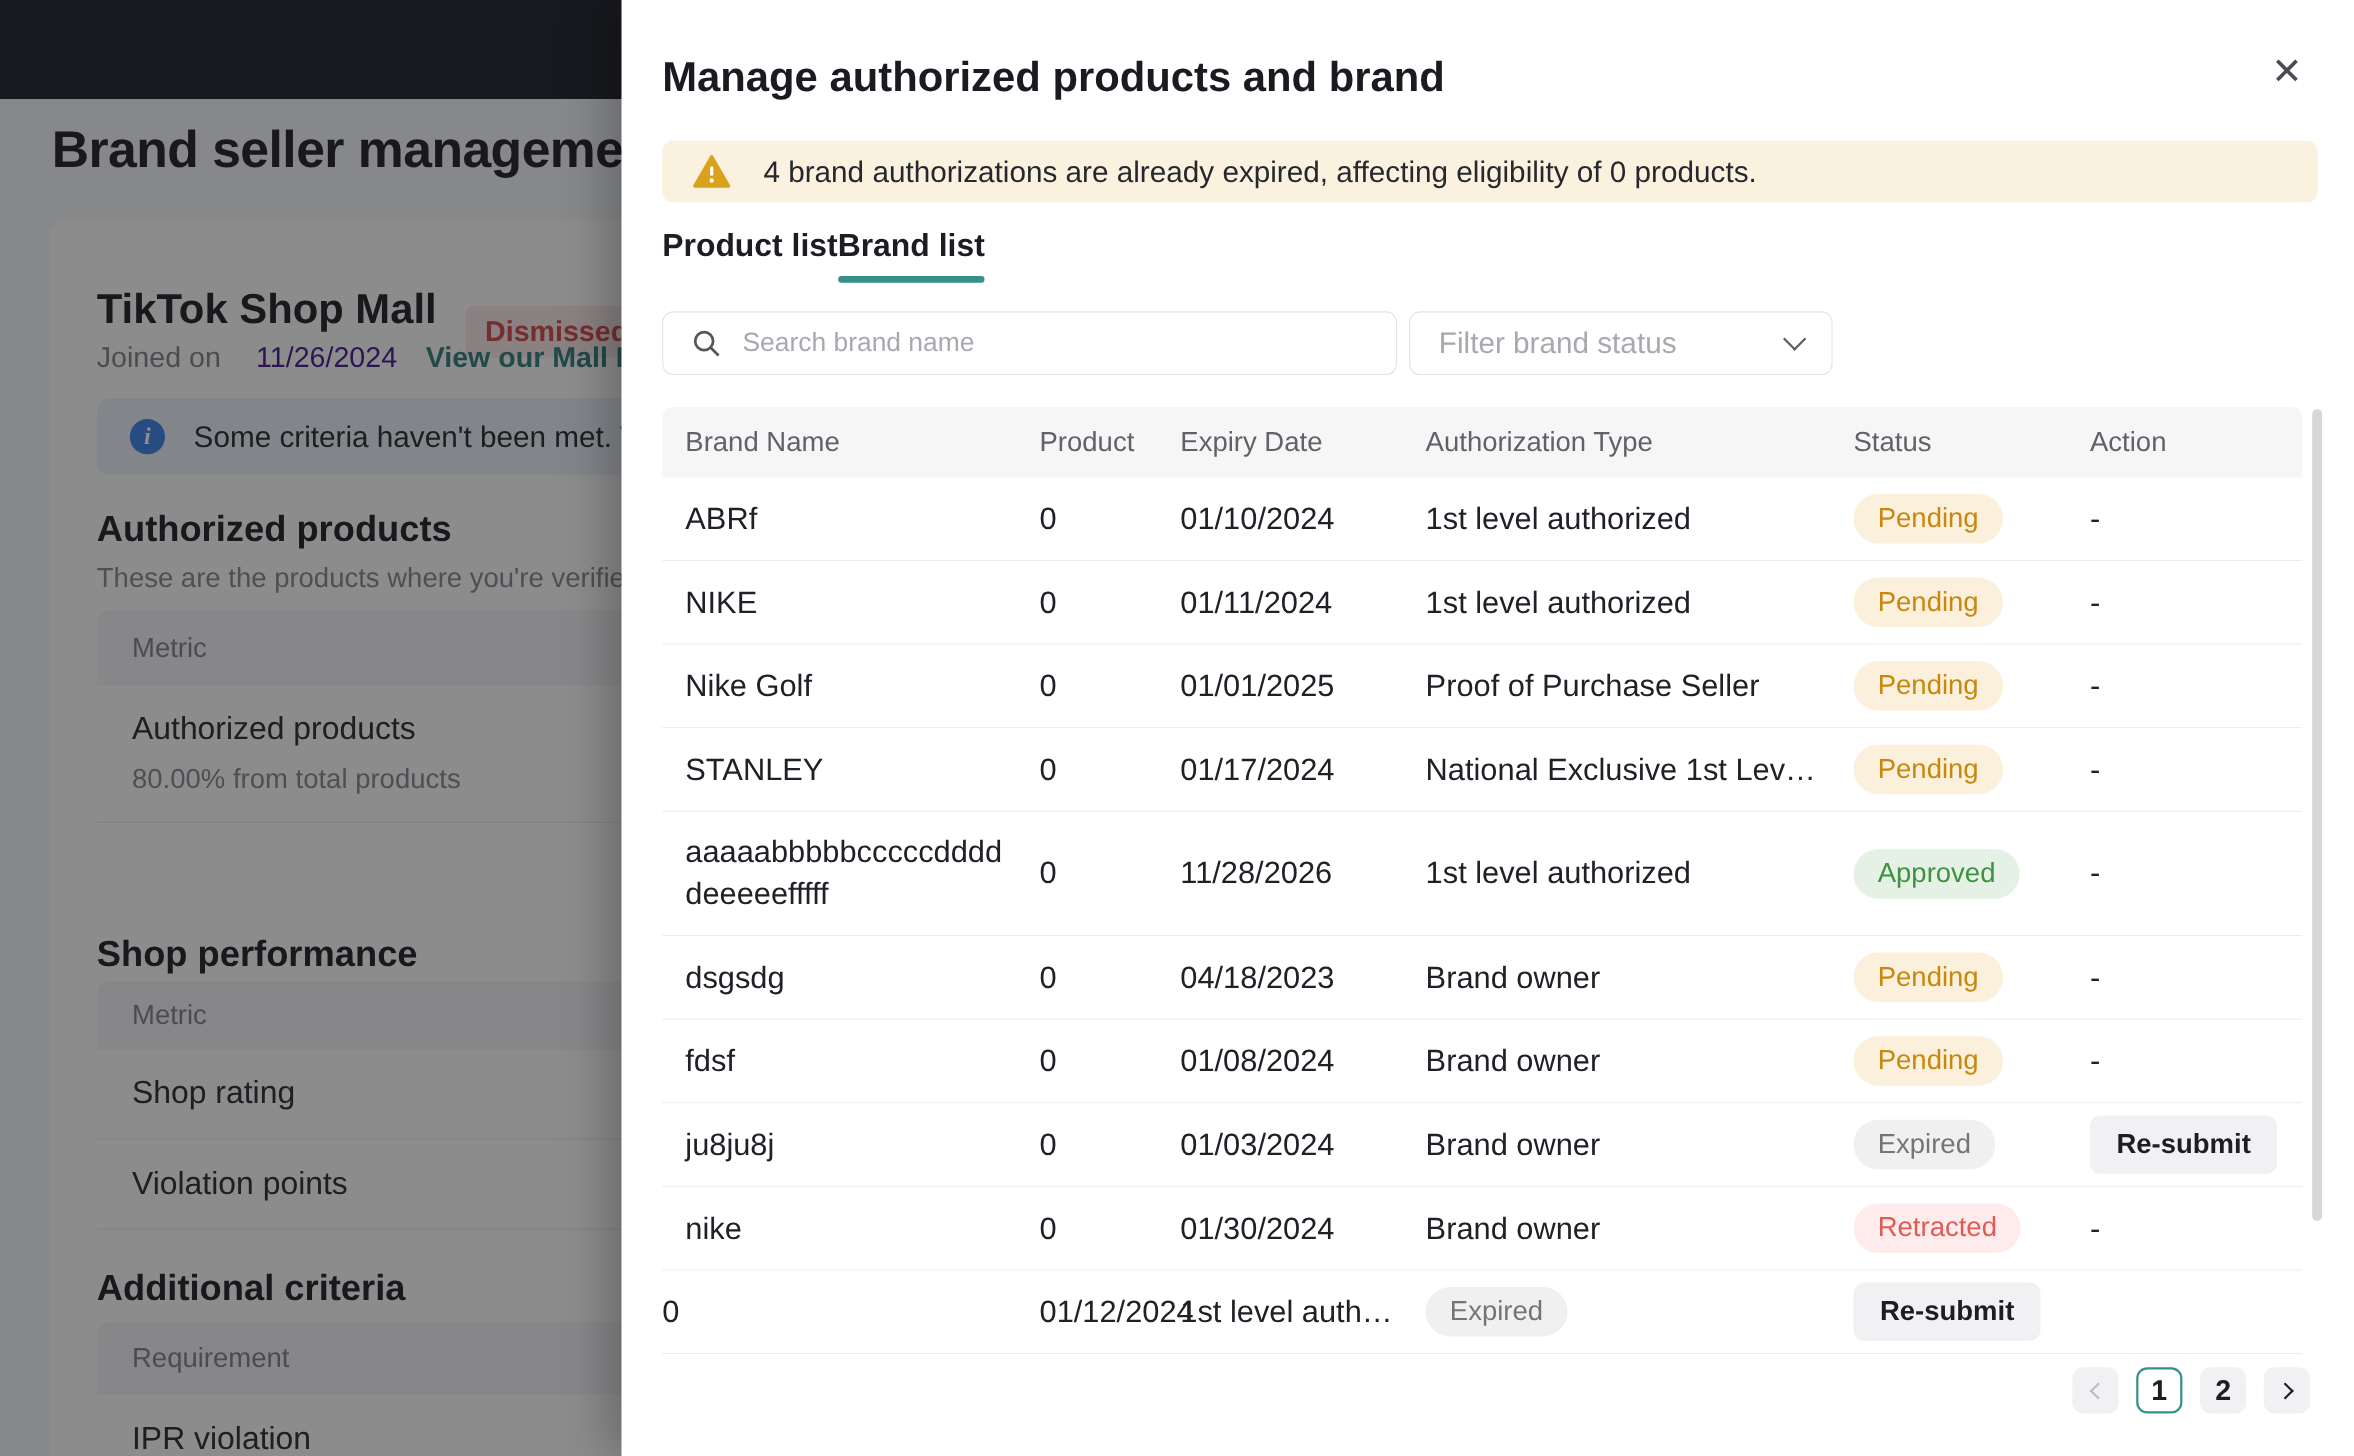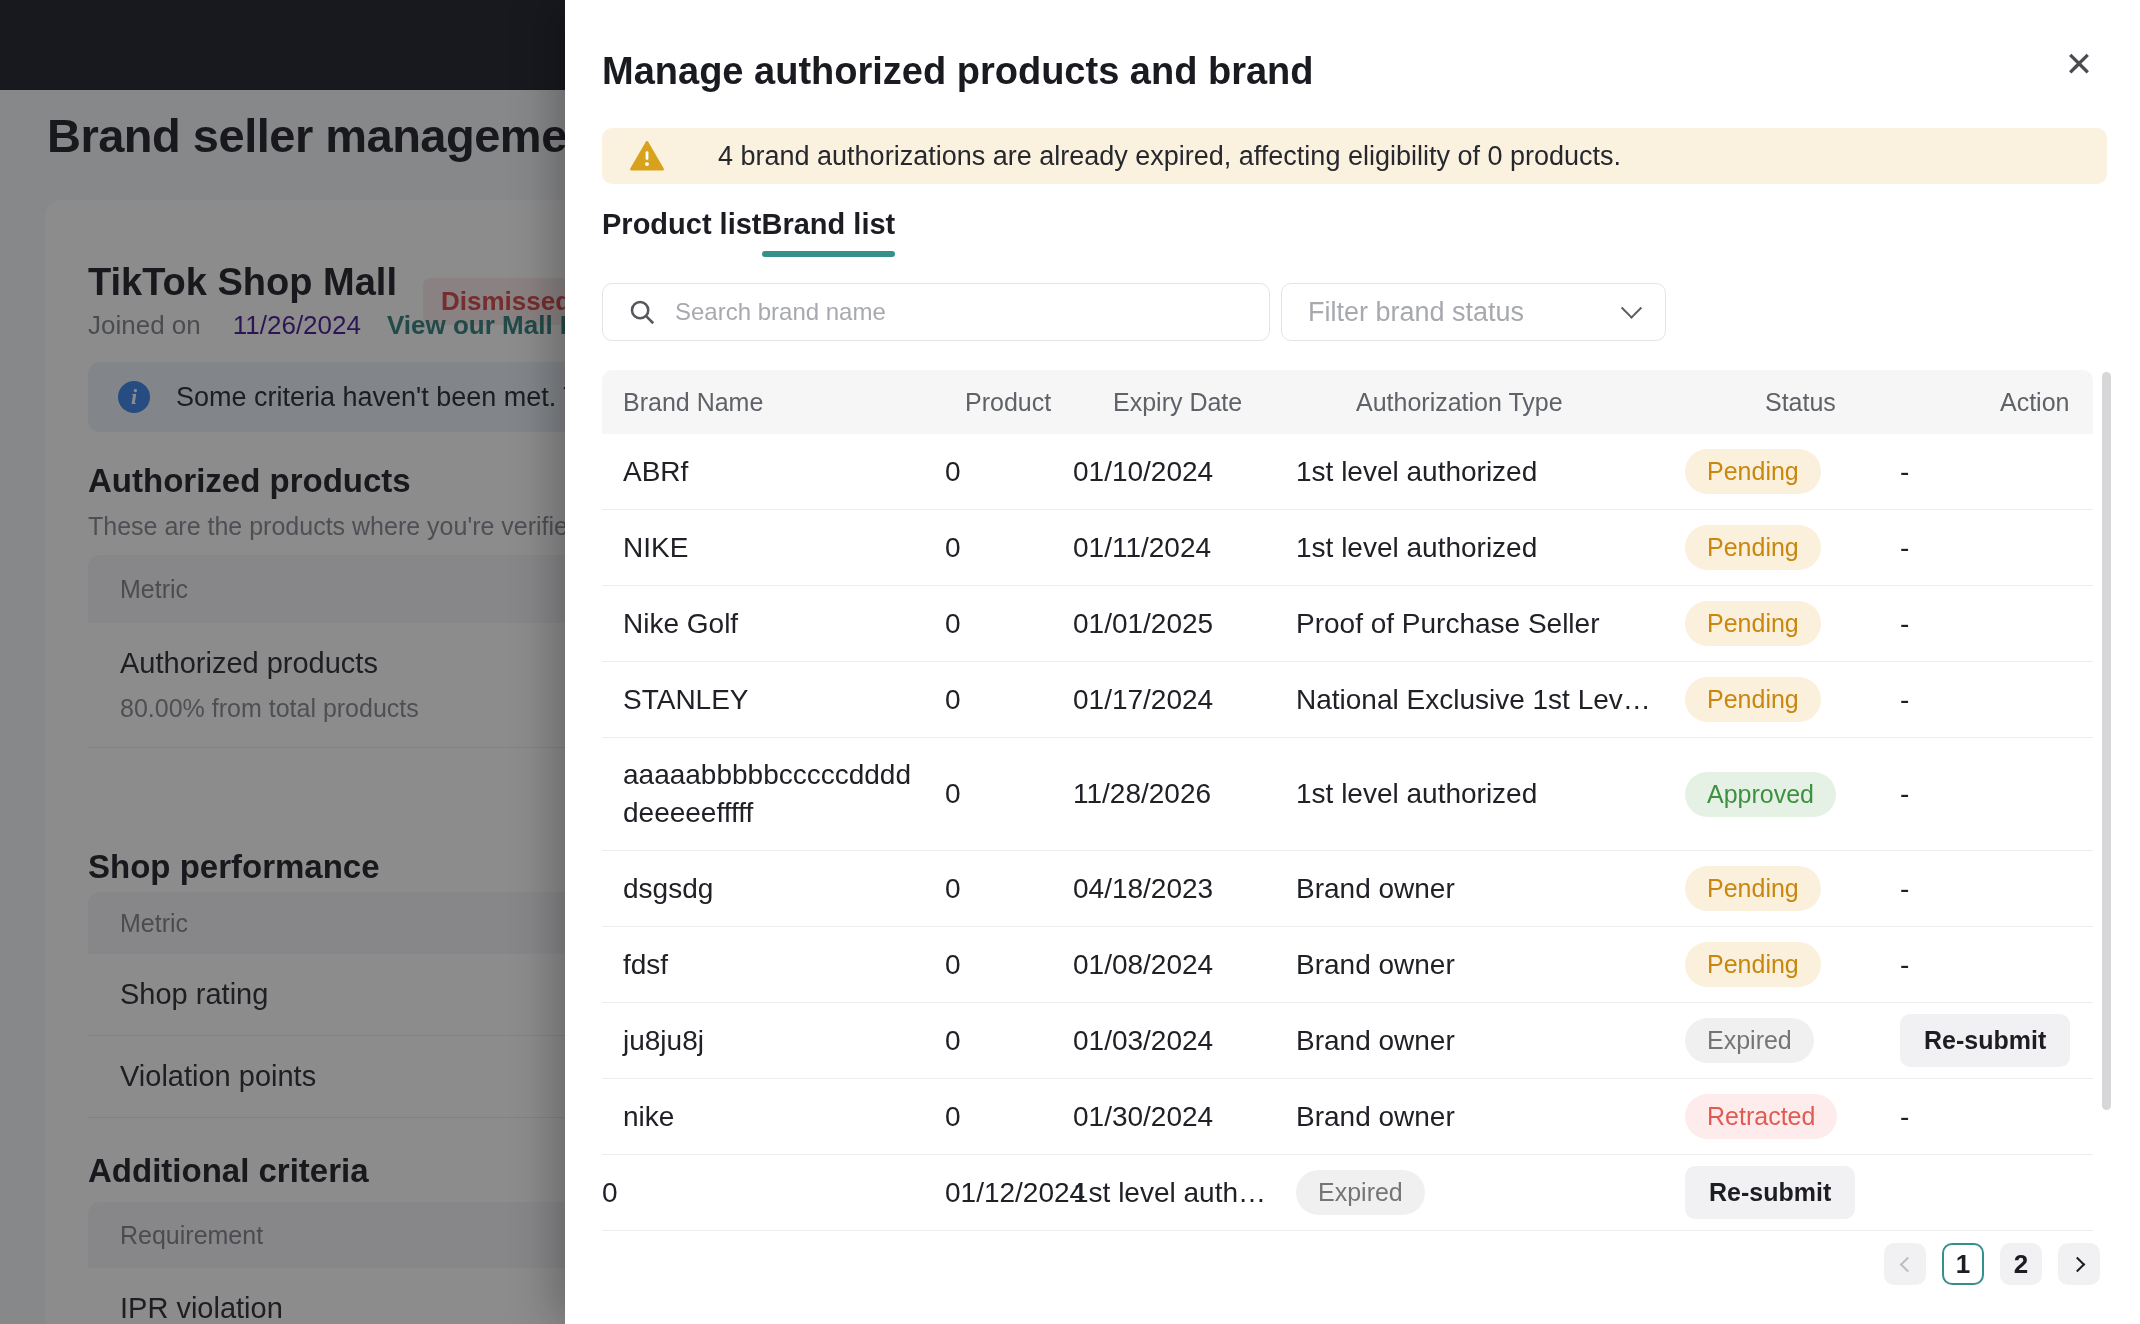--- a/index.html
+++ b/index.html
@@ -59,21 +59,21 @@
     background:#ffffff; box-shadow:-12px 0 40px rgba(0,0,0,0.25);
   }
   .modal-title { position:absolute; left:37px; top:50px; font-size:38px; font-weight:700; color:#1a1b20; white-space:nowrap; }
   .close-btn {
     position:absolute; left:1488px; top:38px; width:52px; height:52px;
     display:flex; align-items:center; justify-content:center;
     font-size:34px; color:#4a4c52; cursor:pointer; background:none; border:none;
   }
   .warn-banner {
     position:absolute; left:37px; top:128px; width:1505px; height:56px;
-    background:#faf1df; border-radius:10px; display:flex; align-items:center;gap:24px;
+    background:#faf1df; border-radius:10px; display:flex; align-items:center;
   }
   .warn-icon { margin-left:28px; flex:0 0 auto; display:flex; }
   .warn-text { margin-left:30px; font-size:27px; color:#27282e; white-space:nowrap; }
 
   .tabs { position:absolute; left:37px; top:208px; display:flex; }
   .tab { position:relative; font-size:29px; font-weight:700; color:#1b1d22; padding-bottom:16px; cursor:pointer; white-space:nowrap; }
   .tab.active::after {
     content:""; position:absolute; left:0; right:0; bottom:0; height:6px;
     border-radius:3px; background:var(--accent, #35908a);
   }
@@ -101,21 +101,21 @@
   }
 
   
   .btable { position:absolute; left:37px; top:370px; width:1491px; }
   .btable-header, .btable-row {
     display:grid; grid-template-columns:343px 128px 223px 389px 215px 193px;
     align-items:center;
   }
   .btable-header {
     height:64px; background:#f6f6f7; border-radius:10px 10px 0 0;
-    font-size:25px; color:#5f6268;gap:20px;
+    font-size:25px; color:#5f6268;
   }
   .hcell:first-child { padding-left:21px; }
   .btable-row { min-height:76px; border-bottom:1px solid #ededef; font-size:28px; color:#202127; }
   .cell-brand { padding:18px 24px 18px 21px; word-break:break-all; line-height:38px; }
   .cell-auth { max-width:380px; white-space:nowrap; overflow:hidden; text-overflow:ellipsis; padding-right:18px; }
   .status-pill {
     display:inline-flex; align-items:center; justify-content:center;
     font-size:25px; padding:8px 22px; border-radius:999px; white-space:nowrap;
   }
   .action-dash { font-size:28px; color:#202127; }

